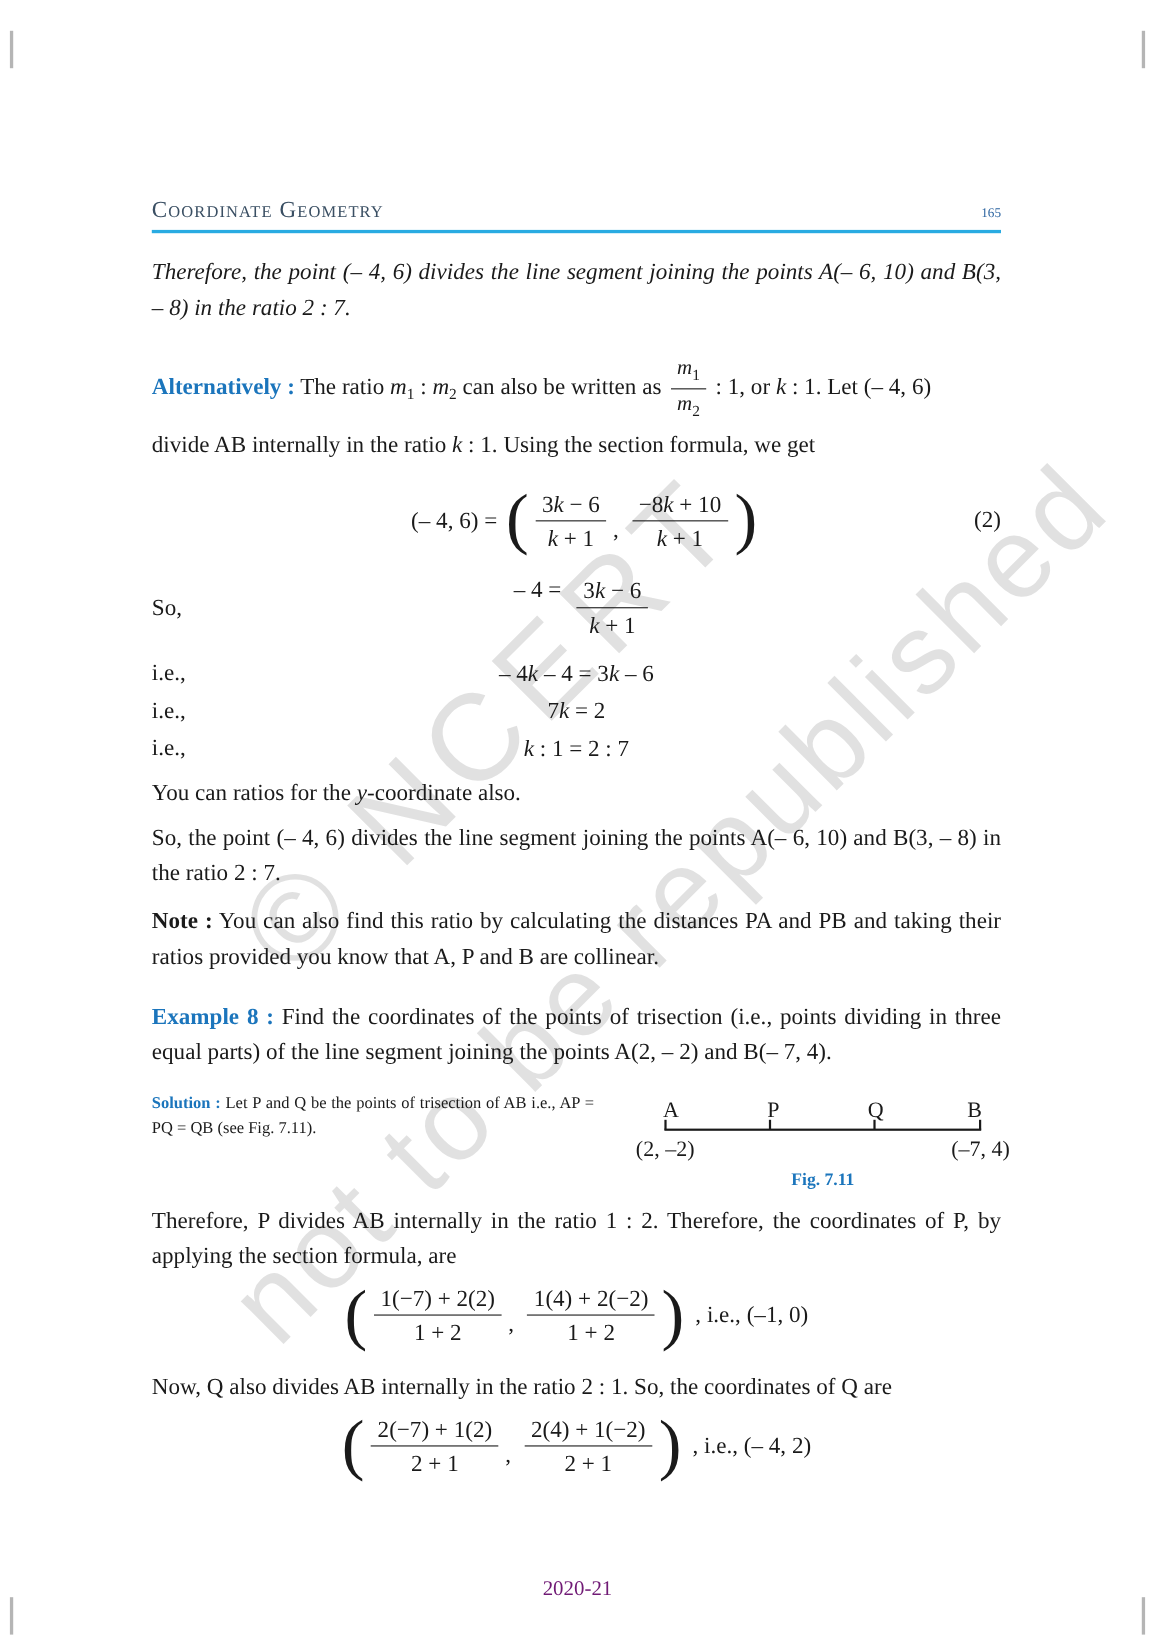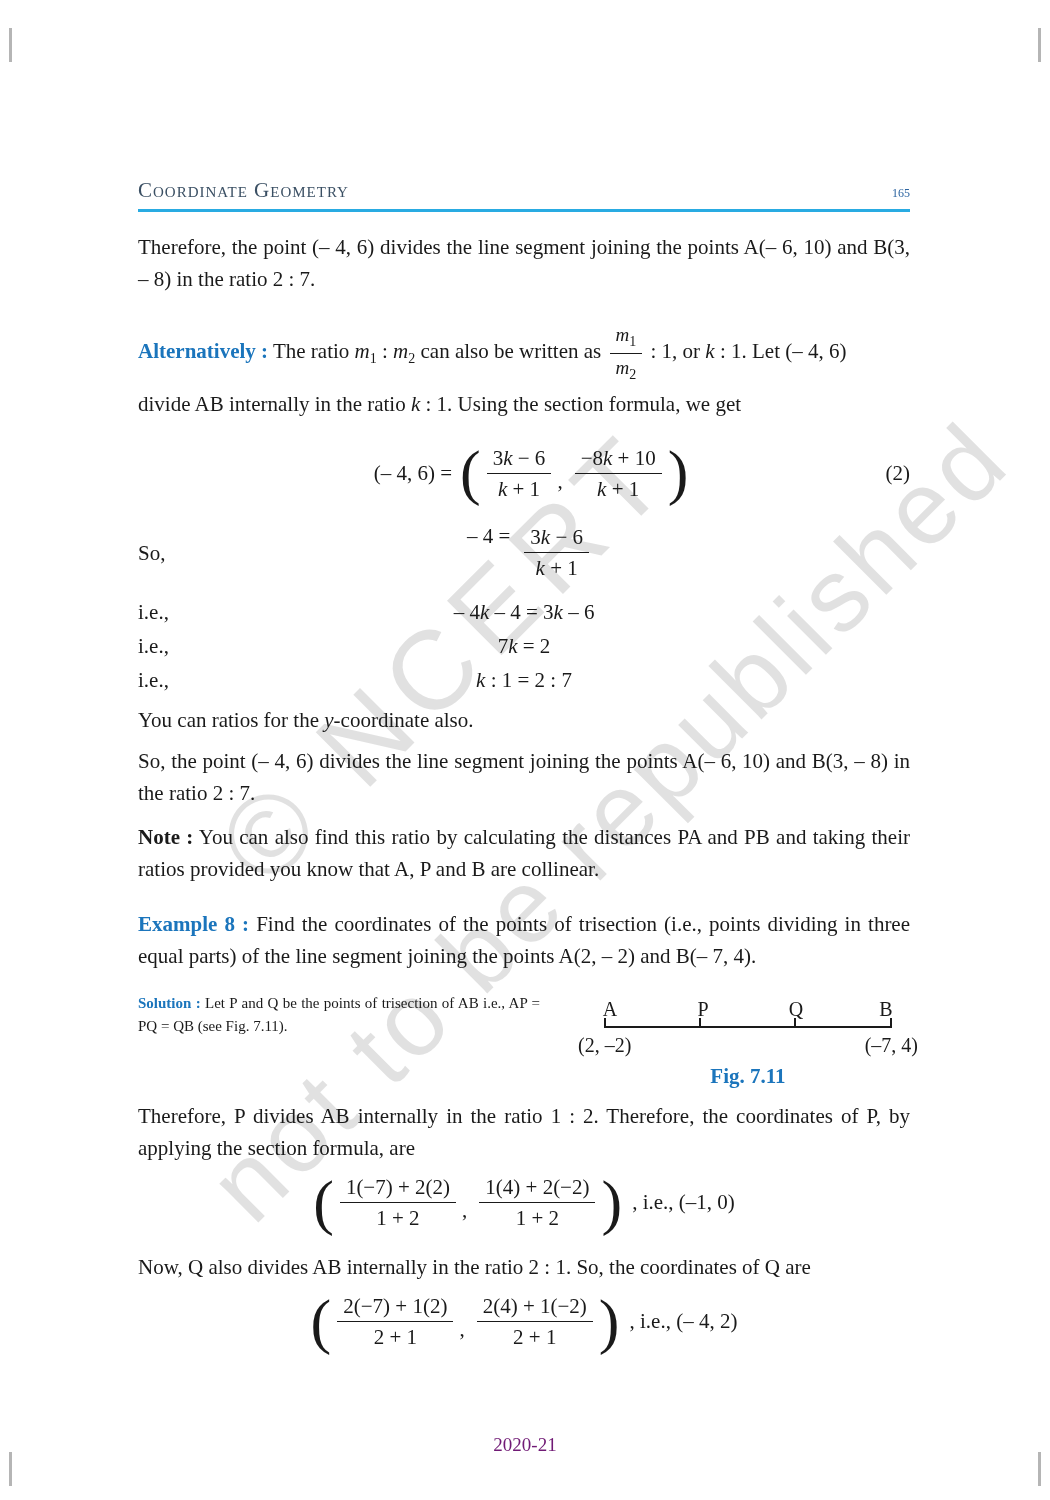--- a/index.html
+++ b/index.html
@@ -59,21 +59,21 @@
   .figure { margin-left:auto; width:300px; margin-right:12px; padding-top:6px; font-size:20px; }
   .fig-labels { position:relative; height:28px; }
   .fig-labels span { position:absolute; transform:translateX(-50%); }
   .fl0{left:4%;} .fl1{left:35%;} .fl2{left:66%;} .fl3{left:96%;}
   .fig-line { position:relative; height:2px; background:#1a1a1a; margin:0 6px; }
   .tick { position:absolute; width:2px; height:9px; top:-8px; background:#1a1a1a; }
   .t0{left:0;} .t1{left:33%;} .t2{left:66%;} .t3{right:0;}
   .fig-coords { position:relative; height:30px; margin-top:6px; }
   .c-left  { position:absolute; left:-20px; }
   .c-right { position:absolute; right:-20px; }
-  .fig-caption { text-align:center; margin-top:0px; font-size:21px; }
+  .fig-caption { text-align:center; margin-top:0px; font-size:16px; }
 
   .footer { position:absolute; bottom:44px; left:0; width:100%; text-align:center;
             font-size:19px; color:#701a75; }
 </style>
 </head>
 <body>
 
 <div class="page">
 
   <div class="crop c-tl"></div>
@@ -89,21 +89,21 @@
   </div>
 
   <div class="content">
 
     <div class="header">
       <span class="h-title">Coordinate Geometry</span>
       <span class="h-page">165</span>
     </div>
     <div class="rule"></div>
 
-    <p class="para justify" style="margin-top:20px;">Therefore, the point (– 4, 6) divides the line segment joining the points A(– 6, 10) and B(3, – 8) in the ratio 2 : 7.</p>
+    <p class="para justify" style="margin-top:20px;font-style:italic;">Therefore, the point (– 4, 6) divides the line segment joining the points A(– 6, 10) and B(3, – 8) in the ratio 2 : 7.</p>
 
     <p class="para" style="margin-top:28px;">
       <span class="blue bold">Alternatively :</span><span> The ratio </span><span class="it">m</span><span class="sb">1</span><span> : </span><span class="it">m</span><span class="sb">2</span><span> can also be written as </span><span class="frac sm"><span class="num"><span class="it">m</span><span class="sb">1</span></span><span class="den"><span class="it">m</span><span class="sb">2</span></span></span><span> : 1,  or </span><span class="it">k</span><span> : 1. Let (– 4, 6)</span>
     </p>
     <p class="para" style="margin-top:6px;">
       <span>divide AB internally in the ratio </span><span class="it">k</span><span> : 1. Using the section formula, we get</span>
     </p>
 
     <div class="eq-row" style="margin-top:24px;">
       <span class="eq-lhs">(– 4, 6) = </span>

